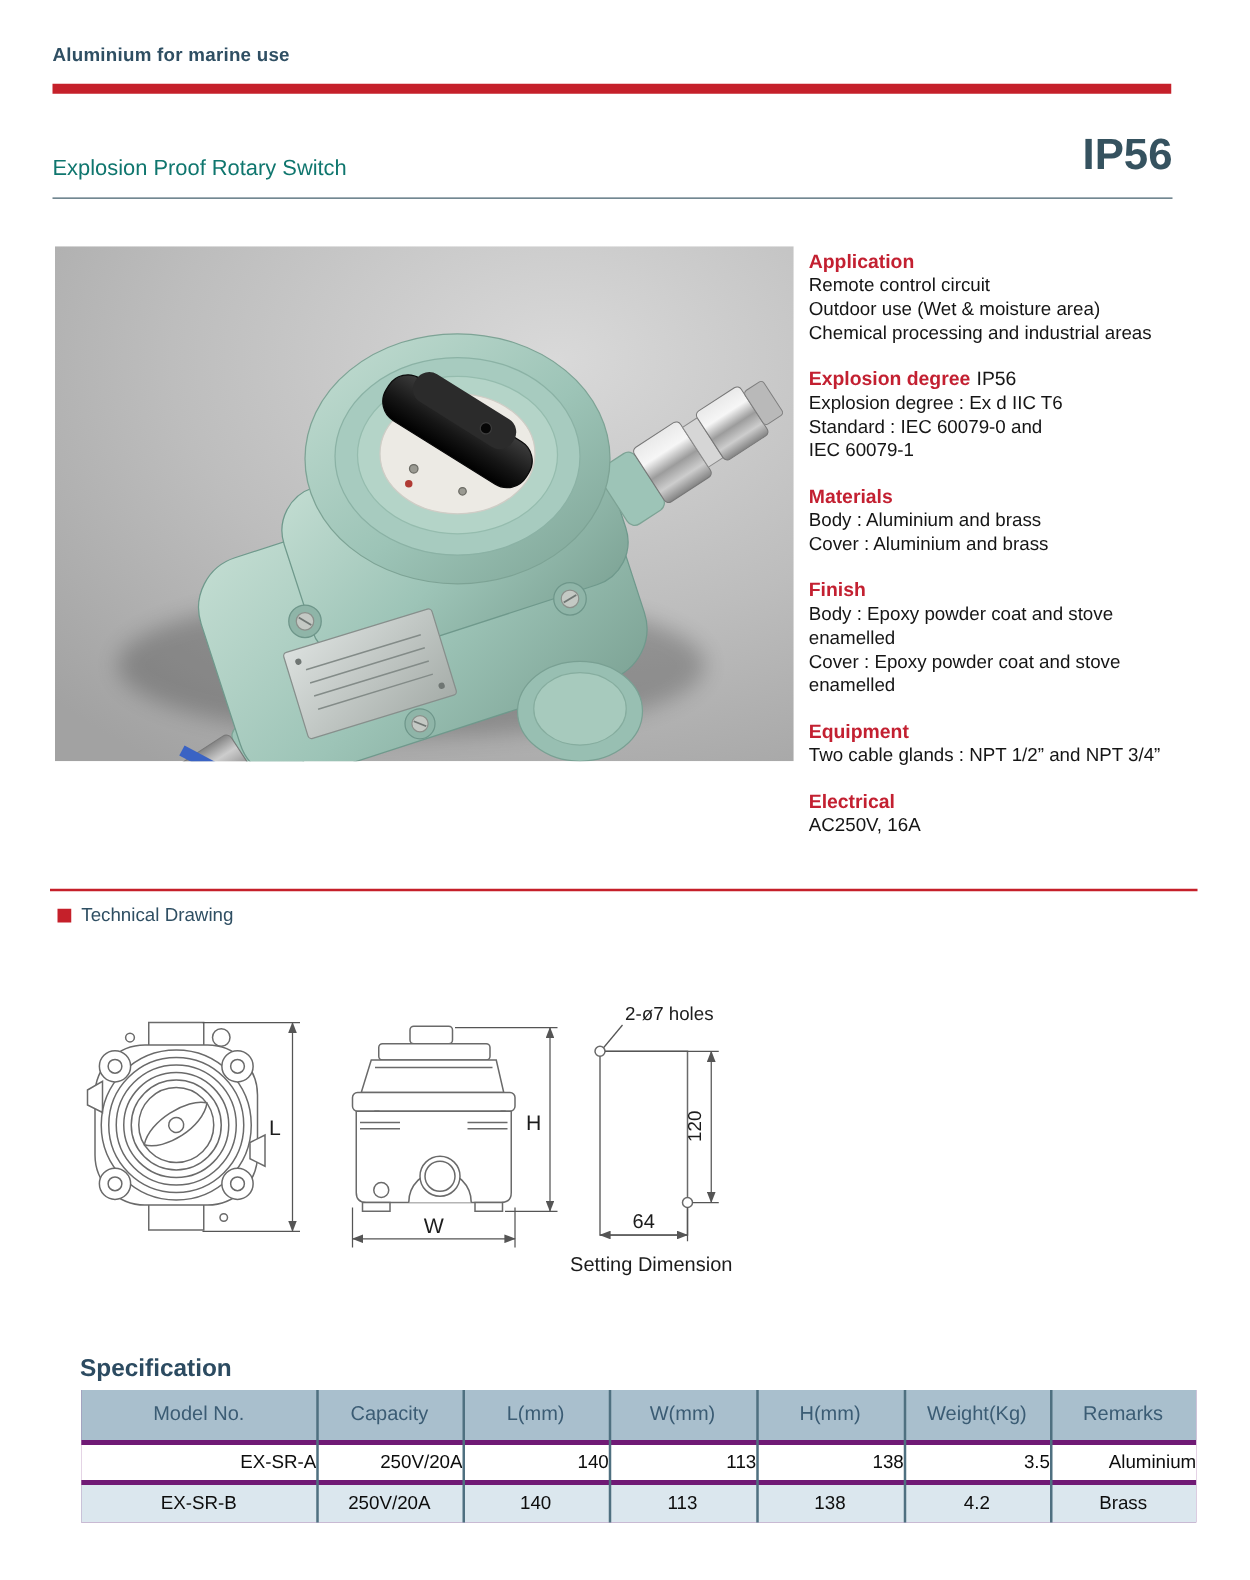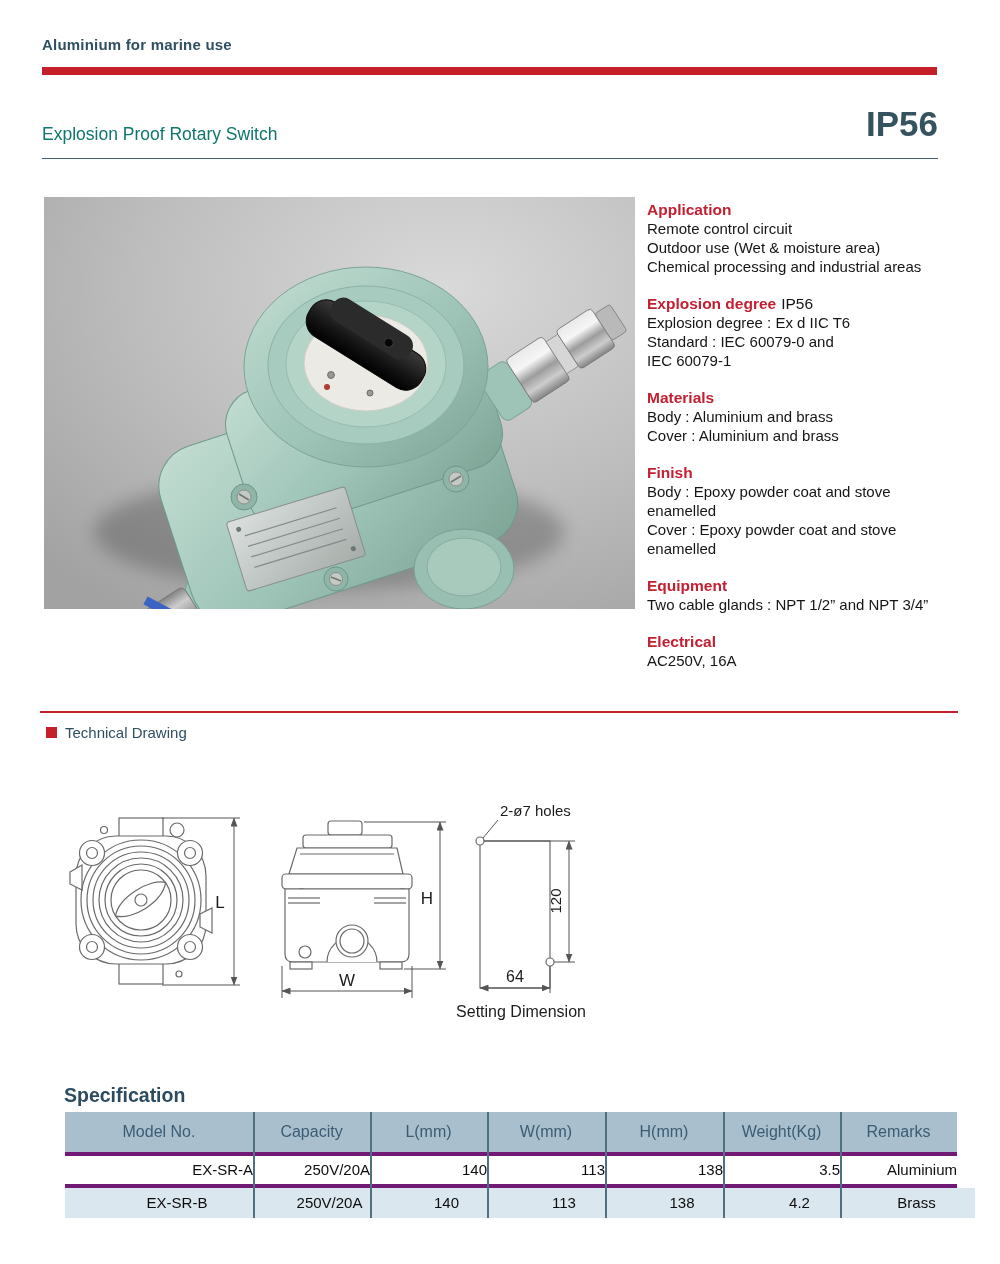--- a/index.html
+++ b/index.html
@@ -40,21 +40,21 @@
 
   
   .spec-title{left:64px; top:1084px; font-size:19.5px; font-weight:bold; color:#2c4b61;}
   .spec-table{left:65px; top:1112px; width:892px; height:106px; background:#701a75;}
   .t-row{position:absolute; left:0; width:892px; display:grid;
          grid-template-columns:188px 117px 117px 118px 118px 117px 117px;}
   .t-head{top:0; height:40px; background:#a9bfcd;}
   .t-head .cell{line-height:40px; font-size:16px; color:#3b5c74;}
   .t-r1{top:44px; height:28px; background:#ffffff;}
   .t-r1 .cell{line-height:28px;text-align:right;}
-  .t-r2{top:76px; height:30px; background:#dbe7ee;padding-left:18px;}
+  .t-r2{top:76px; height:30px; background:#dbe7ee;}
   .t-r2 .cell{line-height:30px;}
   .cell{text-align:center; font-size:15px; color:#0d0d0d; overflow:hidden;}
   .vline{position:absolute; top:0; width:2px; height:106px; background:#4f7080;}
 </style>
 </head>
 <body>
 
 <div class="page">
 
   <div class="abs category">Aluminium for marine use</div>

